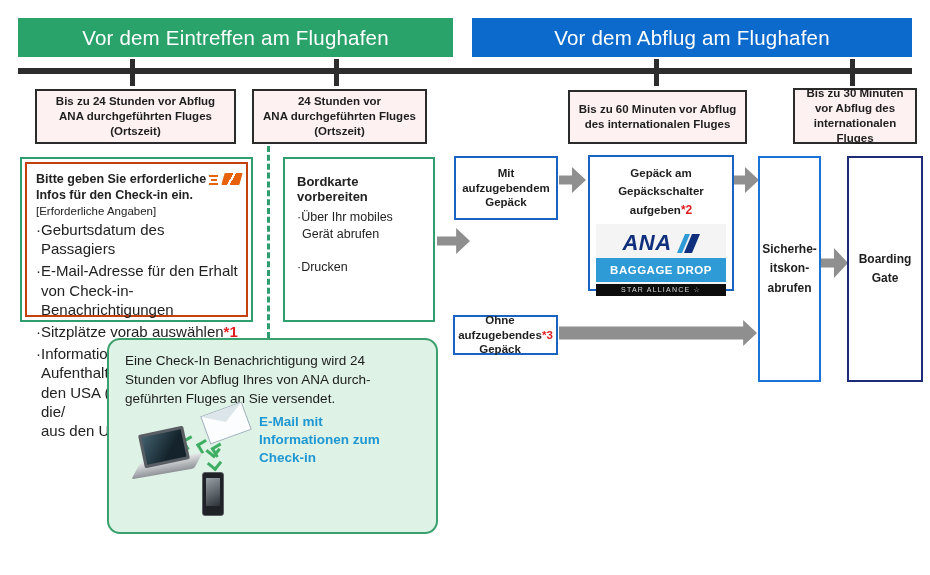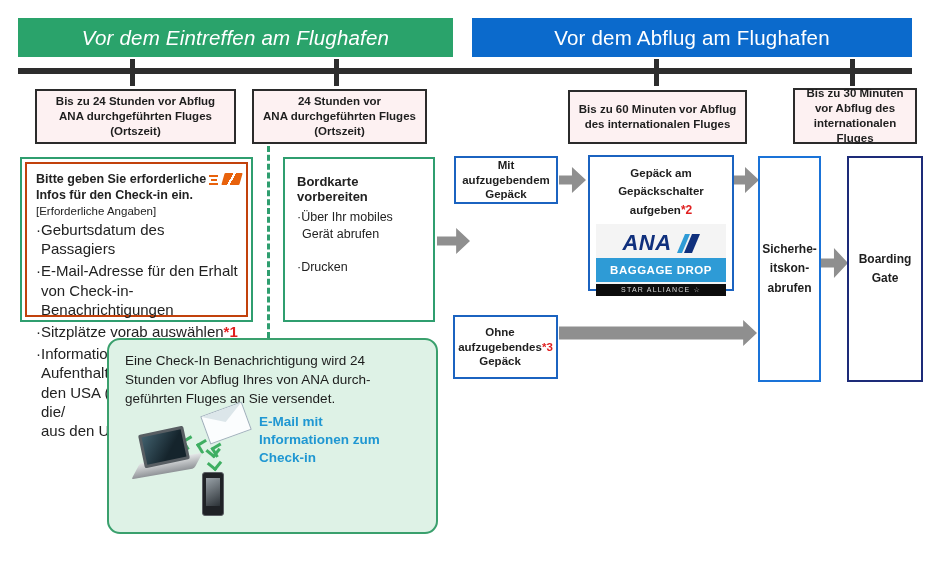--- a/index.html
+++ b/index.html
@@ -4,21 +4,21 @@
 <style>
   html,body{margin:0;padding:0;background:#fff;}
   .canvas{
     position:relative;width:930px;height:575px;background:#ffffff;
     font-family:"Liberation Sans", sans-serif;color:#222;overflow:hidden;
   }
   .pre{white-space:pre-line;}
   
   .banner{position:absolute;top:18px;height:39px;color:#fff;font-size:20.5px;
     display:flex;align-items:center;justify-content:center;letter-spacing:.2px;}
-  .banner.green{left:18px;width:435px;background:#2aa36b;font-style:italic;}
+  .banner.green{left:18px;width:435px;background:#2aa36b;}
   .banner.blue{left:472px;width:440px;background:#0b6acc;}
   
   .tl-bar{position:absolute;left:18px;top:68px;width:894px;height:6px;background:#2d2d2d;}
   .tick{position:absolute;top:59px;width:5px;height:27px;background:#2d2d2d;}
   
   .pinkbox{position:absolute;background:#fdf1f2;border:2px solid #2b2b2b;
     display:flex;align-items:center;justify-content:center;text-align:center;
     font-size:11.5px;font-weight:bold;line-height:1.3;white-space:pre-line;color:#1e1e1e;}
   
   .info-outer{position:absolute;left:20px;top:157px;width:233px;height:165px;
@@ -166,27 +166,27 @@
        clip-path:polygon(0 33%,58% 33%,58% 0,100% 50%,58% 100%,58% 67%,0 67%)"></div>
   <div class="arrow" style="left:559px;top:167px;width:27px;height:26px;
        clip-path:polygon(0 33%,48% 33%,48% 0,100% 50%,48% 100%,48% 67%,0 67%)"></div>
   <div class="arrow" style="left:734px;top:167px;width:25px;height:26px;
        clip-path:polygon(0 33%,44% 33%,44% 0,100% 50%,44% 100%,44% 67%,0 67%)"></div>
   <div class="arrow" style="left:821px;top:248px;width:27px;height:30px;
        clip-path:polygon(0 35%,48% 35%,48% 0,100% 50%,48% 100%,48% 65%,0 65%)"></div>
   <div class="arrow" style="left:559px;top:320px;width:198px;height:26px;
        clip-path:polygon(0 25%,93% 25%,93% 0,100% 50%,93% 100%,93% 75%,0 75%)"></div>
 
-  <div class="bluebox" style="left:454px;top:156px;width:104px;height:48px">
+  <div class="bluebox" style="left:454px;top:156px;width:104px;height:64px">
       <span class="pre">Mit
 aufzugebendem
 Gepäck</span>
       <span class="note"></span>
     </div>
-  <div class="bluebox" style="left:453px;top:315px;width:105px;height:64px">
+  <div class="bluebox" style="left:453px;top:315px;width:105px;height:40px">
       <span class="pre">Ohne
 aufzugebendes
 Gepäck</span>
       <span class="note">*3</span>
     </div>
 
   <div class="counter-box">
     <div class="counter-title"><span class="pre">Gepäck am Gepäckschalter
 aufgeben</span><span class="note big">*2</span></div>
     <div class="ana-panel">

